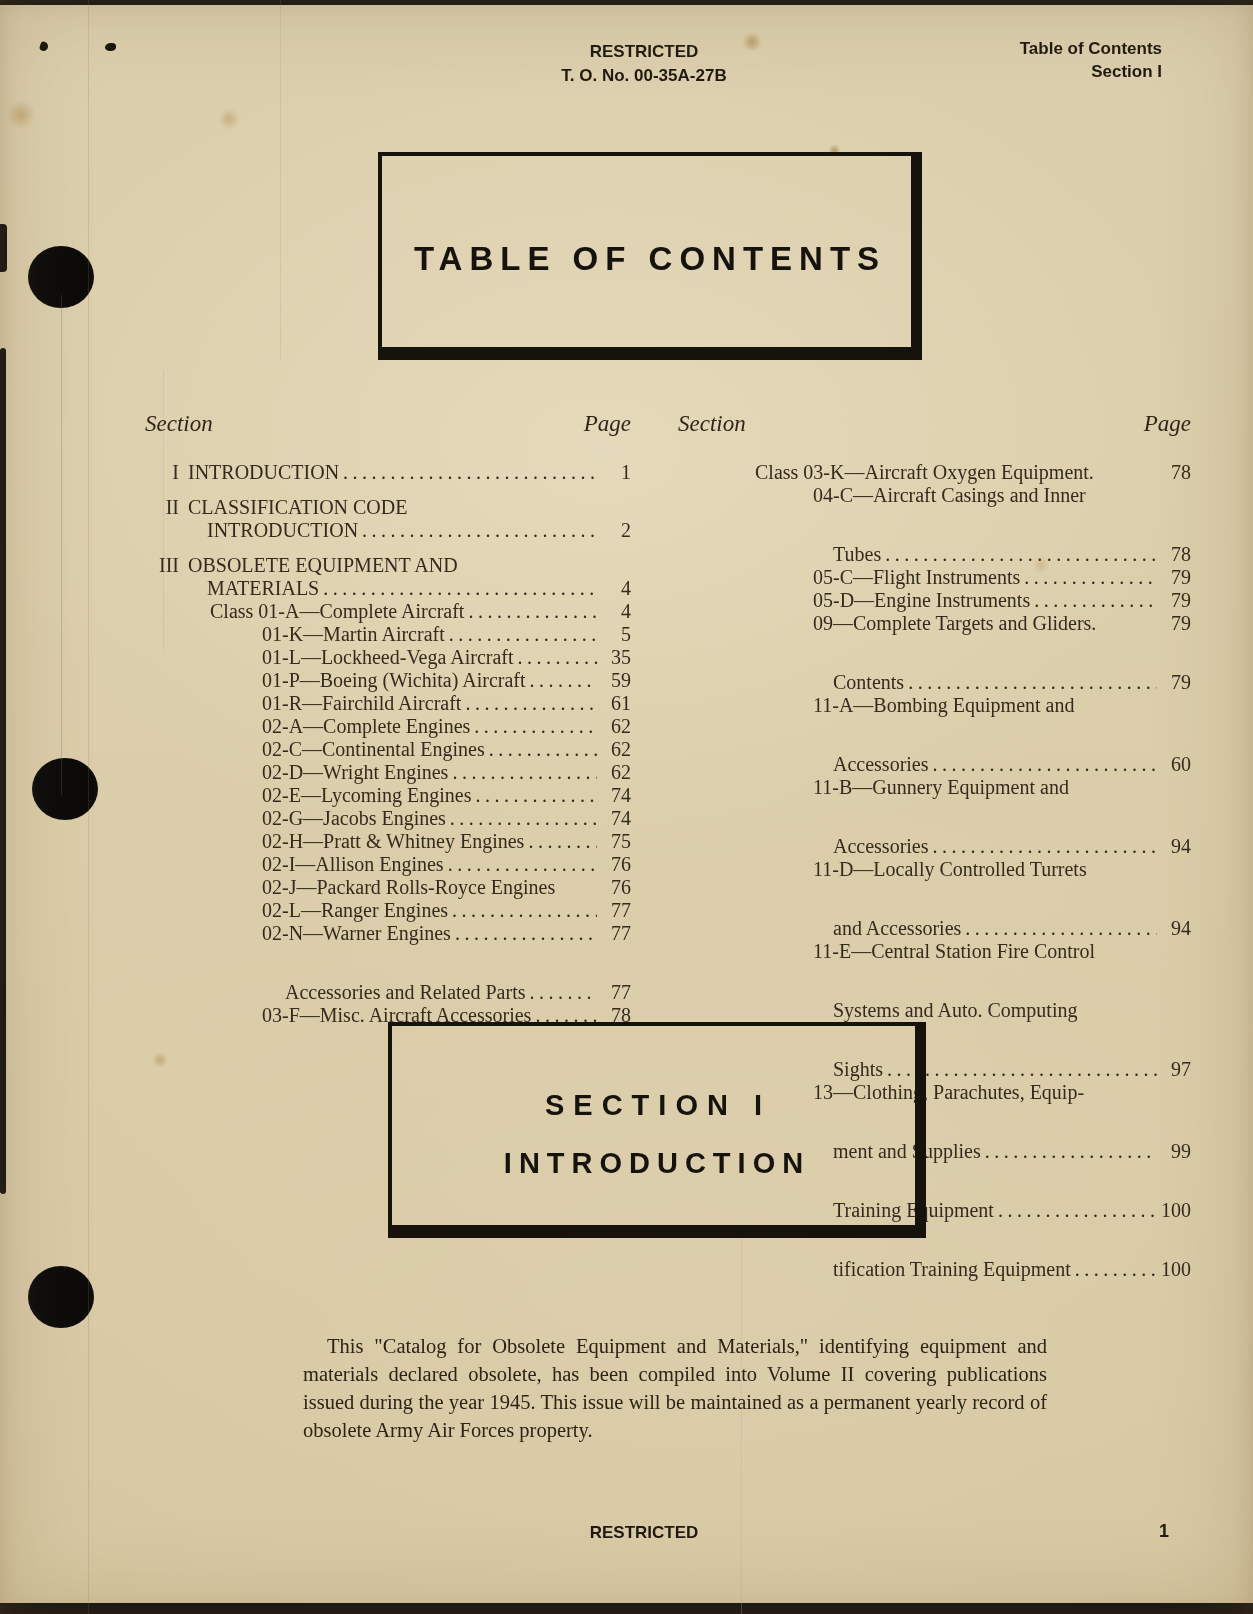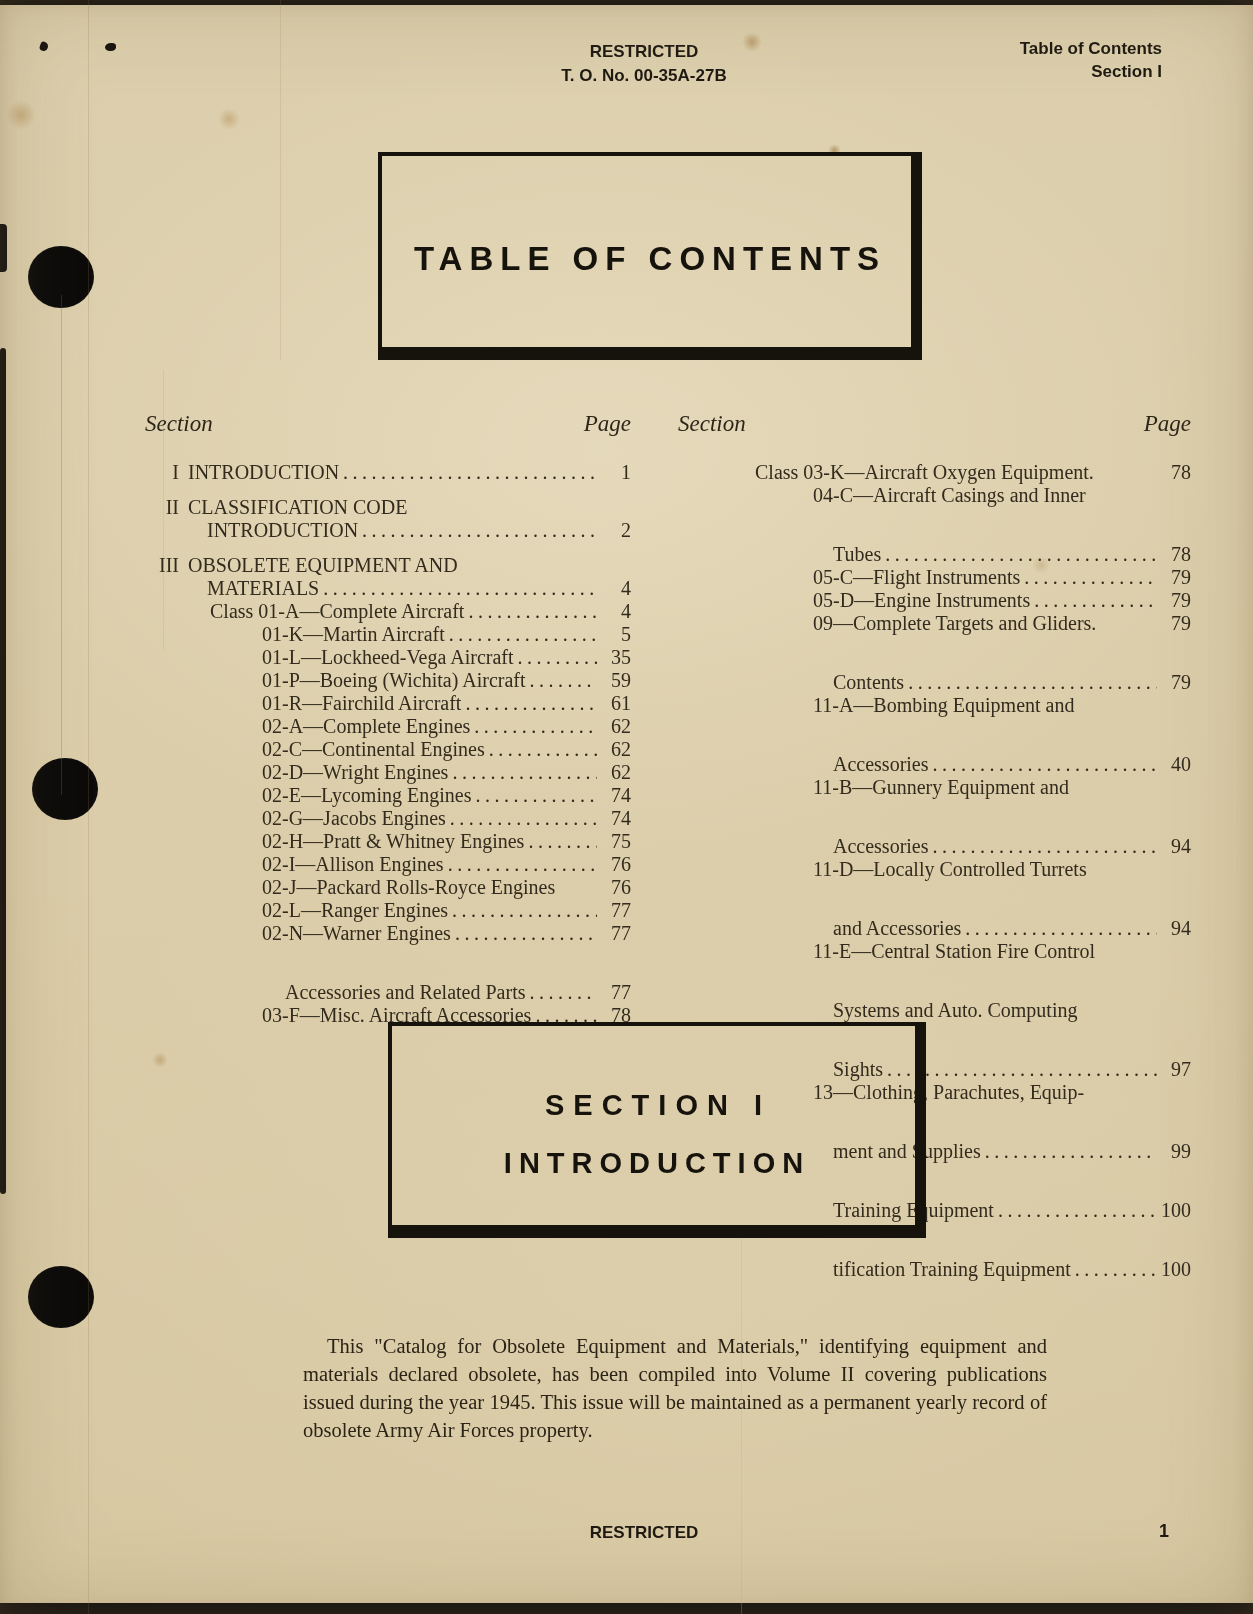--- a/index.html
+++ b/index.html
@@ -323,21 +323,21 @@
             <span class="etext">Contents</span>
             <span class="dots">..........................................................................................</span>
             <span class="pg">79</span>
           </div>
         </div>
         <div class="entry lvl-code">
           <div class="eline first"><span class="etext">11-A—Bombing Equipment and</span></div>
           <div class="eline cont last">
             <span class="etext">Accessories</span>
             <span class="dots">..........................................................................................</span>
-            <span class="pg">40</span>
+            <span class="pg">60</span>
           </div>
         </div>
         <div class="entry lvl-code">
           <div class="eline first"><span class="etext">11-B—Gunnery Equipment and</span></div>
           <div class="eline cont last">
             <span class="etext">Accessories</span>
             <span class="dots">..........................................................................................</span>
             <span class="pg">94</span>
           </div>
         </div>

